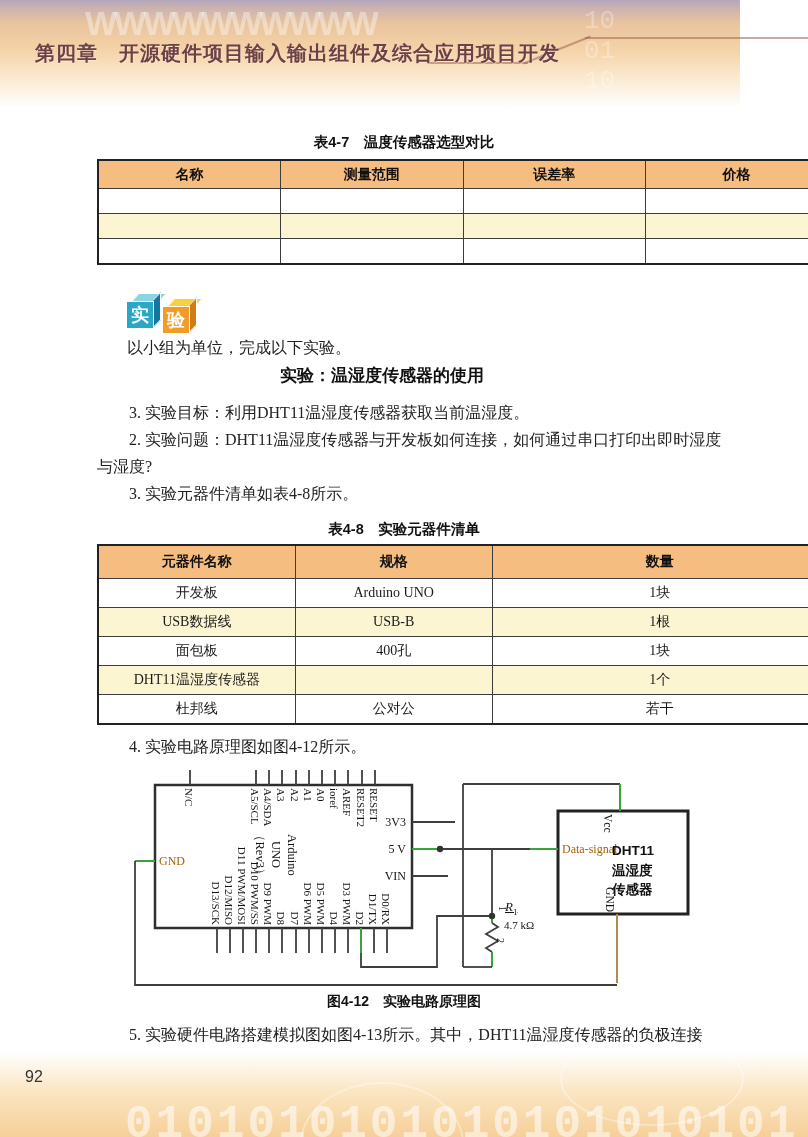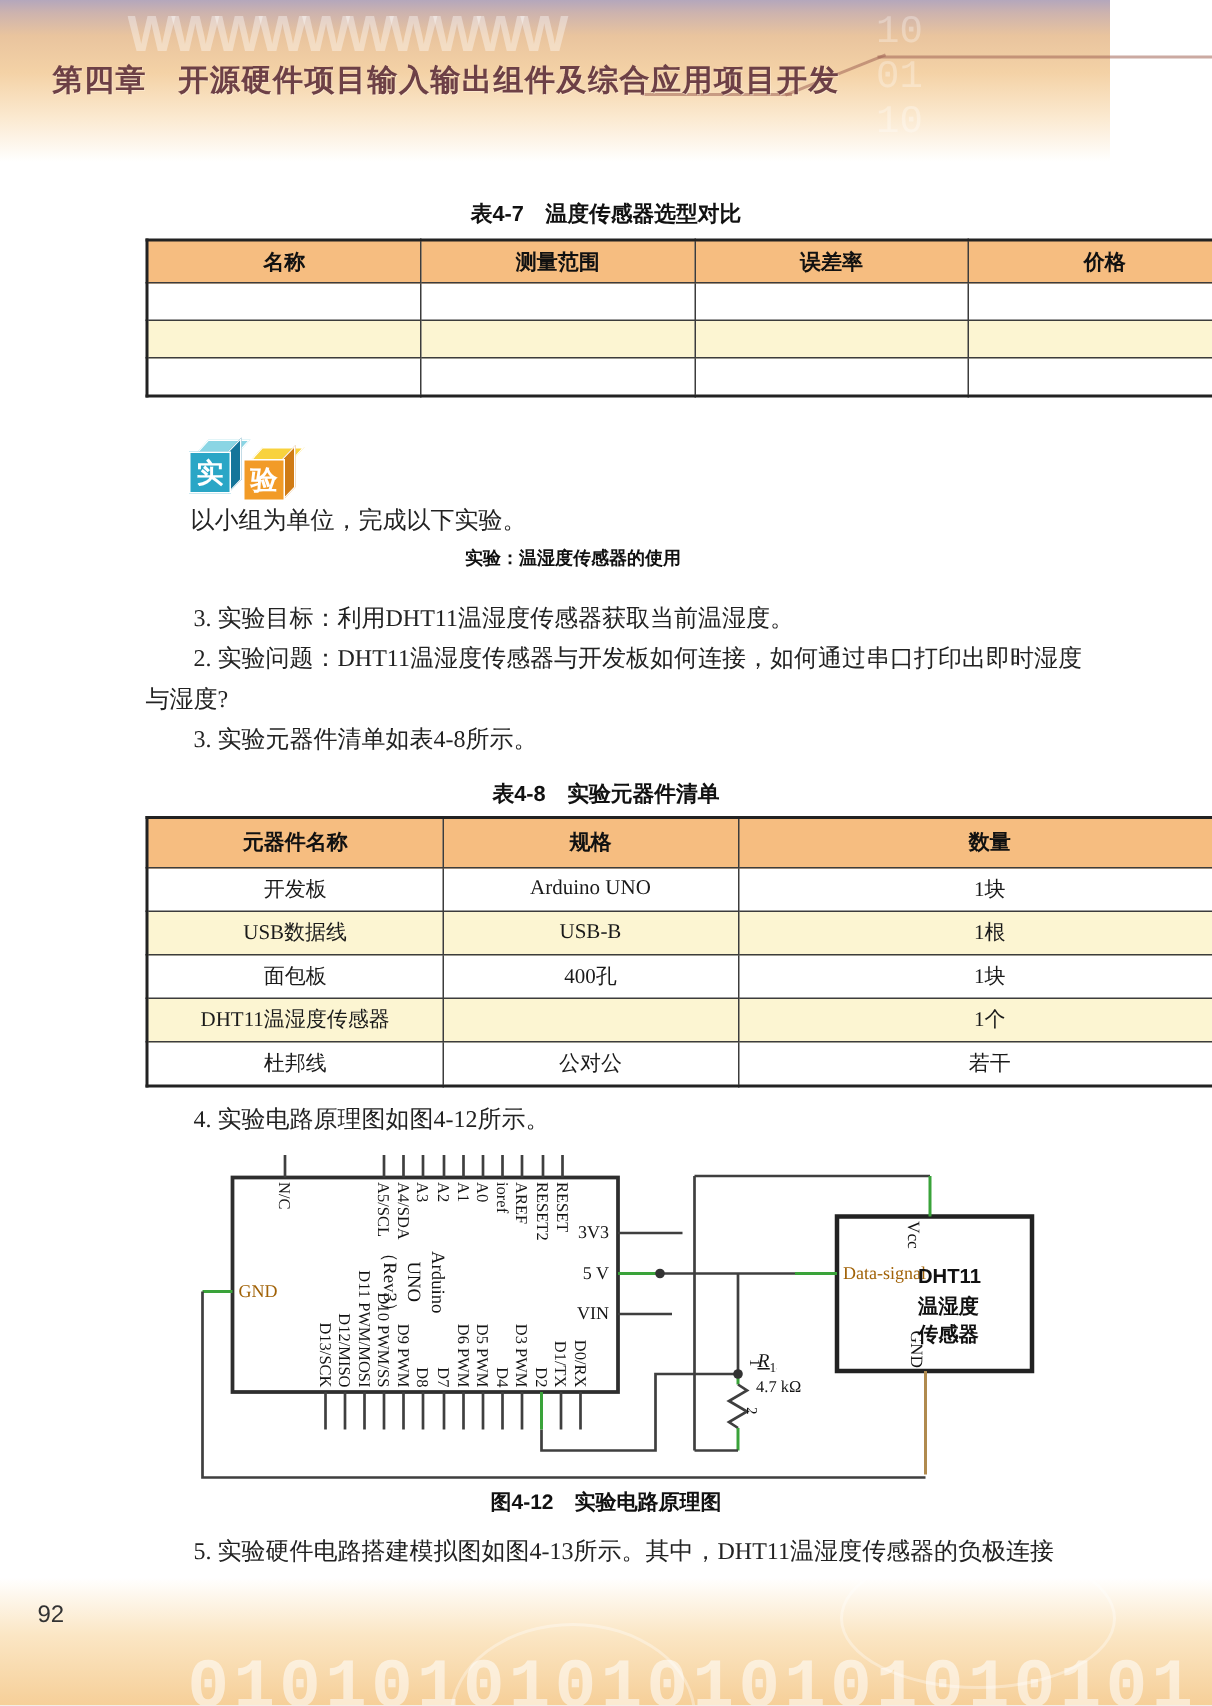--- a/index.html
+++ b/index.html
@@ -38,21 +38,21 @@
     transform-origin:0 100%;border:1px solid #fff;}
   .cube .side{position:absolute;left:26px;top:9px;width:7px;height:26px;transform:skewY(-46deg);
     transform-origin:0 0;border:1px solid #fff;}
   .cube .face{position:absolute;left:0;top:9px;width:26px;height:26px;border:1px solid #fff;
     display:flex;align-items:center;justify-content:center;color:#fff;font-weight:bold;font-size:18px;
     font-family:"Liberation Sans",sans-serif;}
   
   .bodytext{position:absolute;left:97px;width:631px;font-size:16px;line-height:27px;color:#222;}
   .bodytext p{margin:0;text-indent:2em;}
   #exp-heading{position:absolute;left:0;top:364px;width:764px;text-align:center;
-    font-family:"Liberation Sans",sans-serif;font-weight:bold;font-size:12px;color:#111;}
+    font-family:"Liberation Sans",sans-serif;font-weight:bold;font-size:17px;color:#111;}
   
   #fig{position:absolute;left:0;top:770px;width:808px;height:230px;}
   #wires{position:absolute;left:0;top:0;}
   .wd{stroke:#3f3f3f;stroke-width:1.8;} .wg{stroke:#3aa33a;stroke-width:2;} .wt{stroke:#b08a4e;stroke-width:2;}
   .vlab{position:absolute;writing-mode:vertical-rl;text-orientation:sideways;white-space:nowrap;
     font-family:"Liberation Serif",serif;font-size:11px;color:#141414;}
   .vtop{top:18px;} .vbot{top:155px;transform:translateY(-100%);}
   .hlab{position:absolute;font-family:Liberation Serif, serif;font-size:12px;color:#a16207;
     transform:translateY(-50%);white-space:nowrap;}
   .rlab{position:absolute;left:372px;width:34px;text-align:right;font-family:"Liberation Serif",serif;

